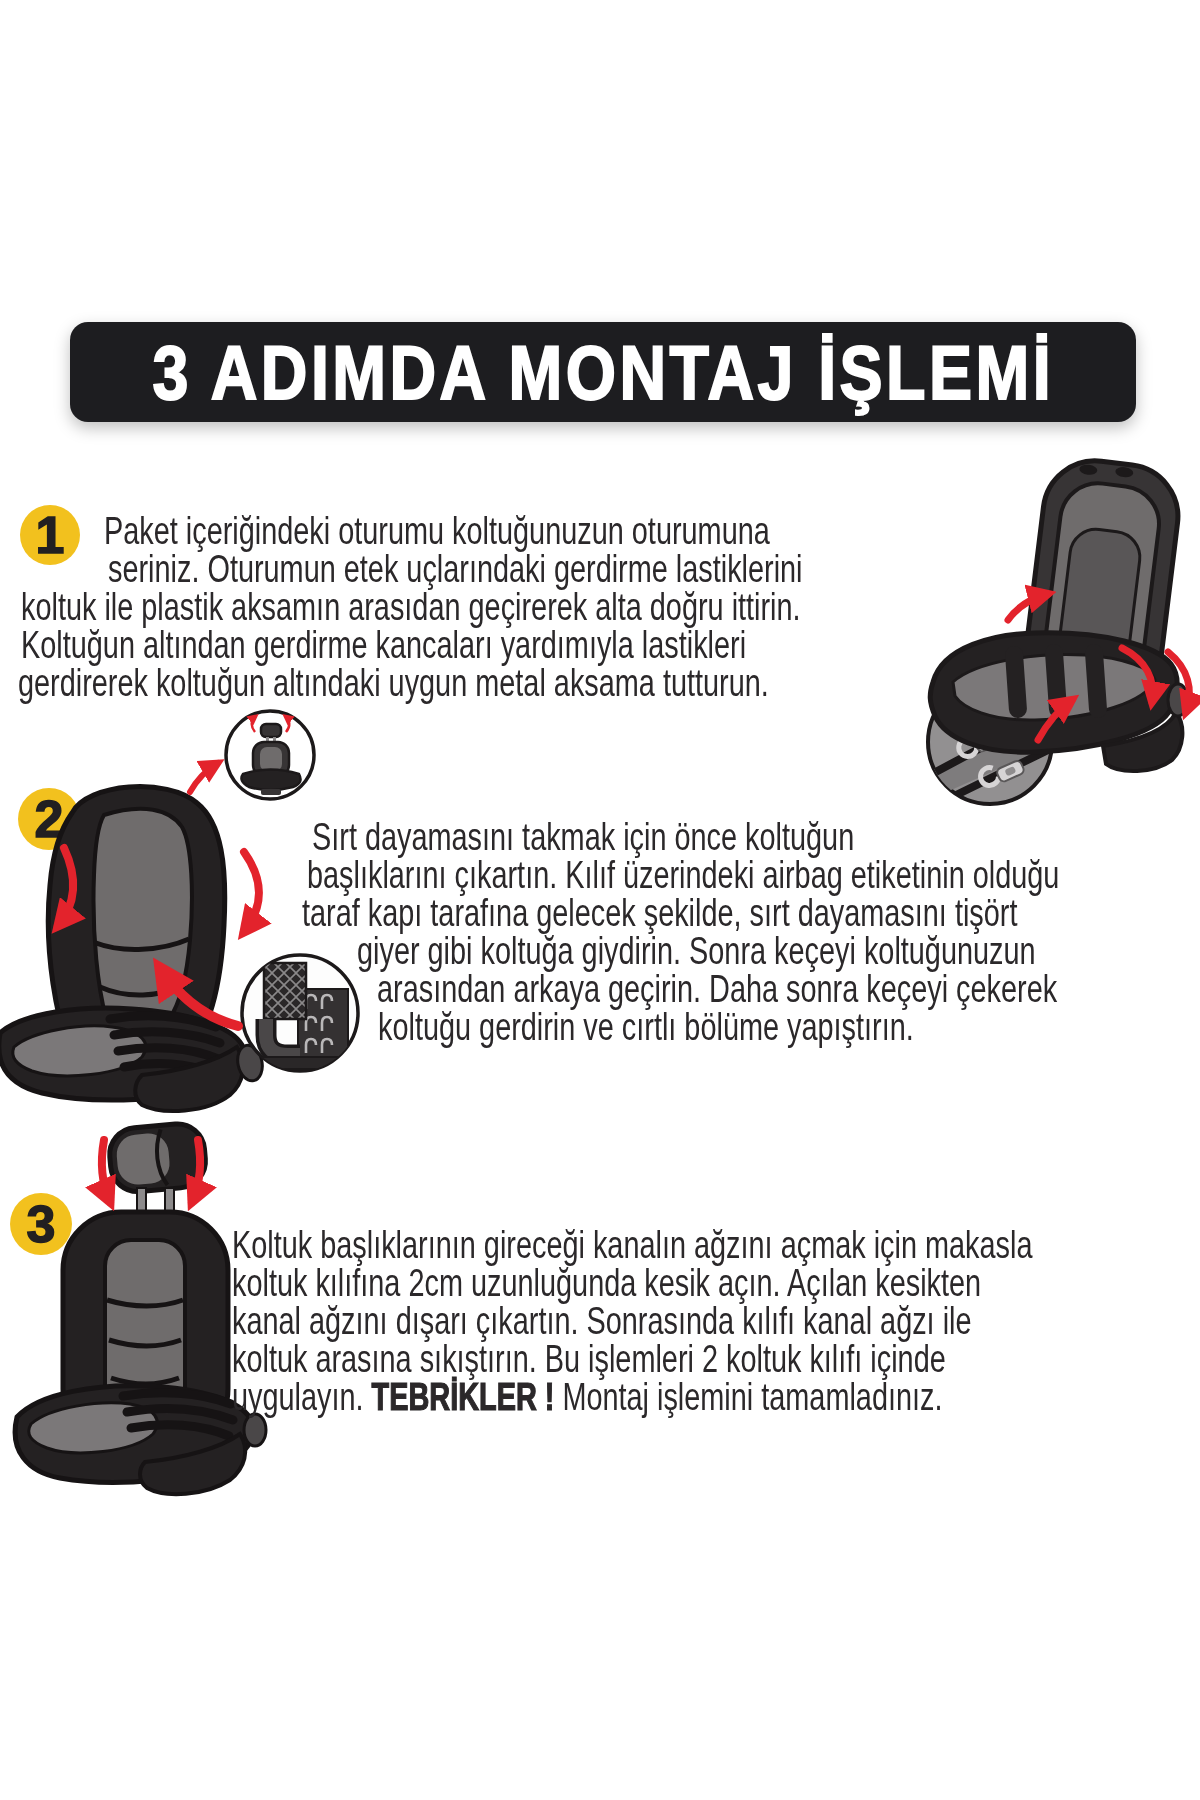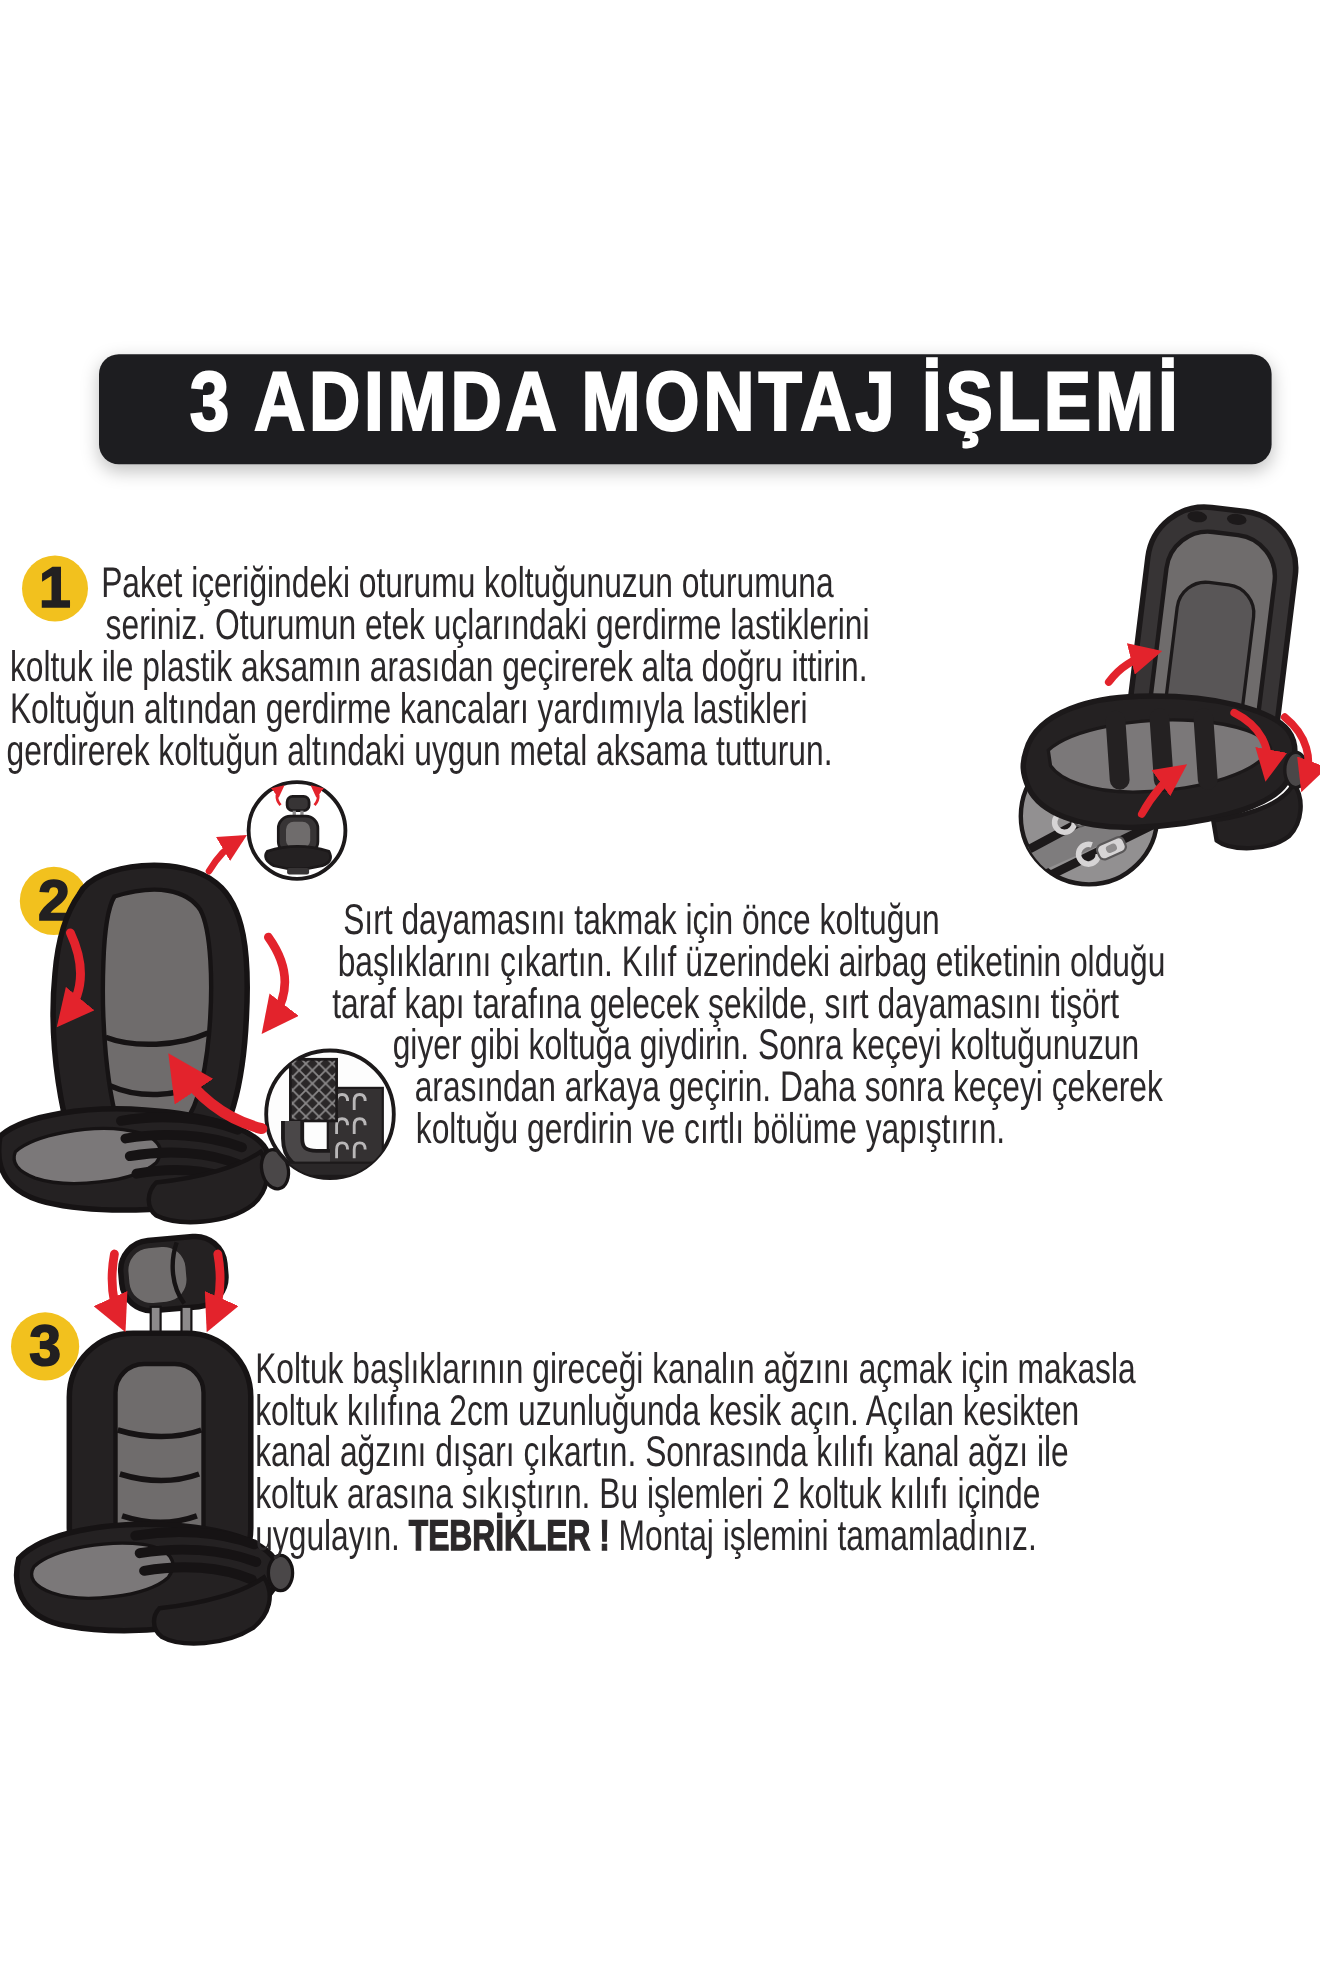--- a/index.html
+++ b/index.html
@@ -4,43 +4,42 @@
 <style>
   html,body{margin:0;padding:0;background:#ffffff;}
   .page{
     position:relative;width:1200px;height:1800px;background:#ffffff;overflow:hidden;
     font-family:"Liberation Sans","DejaVu Sans",sans-serif;
   }
   .abs{position:absolute;}
   
   .banner{
     left:70px;top:322px;width:1066px;height:100px;background:#1d1d20;border-radius:18px;
-    display:flex;align-items:flex-start;justify-content:center;
+    display:flex;align-items:center;justify-content:center;
     box-shadow:0 6px 16px rgba(0,0,0,0.25);
-    margin-left:20px;
   }
   .banner-title{
     color:#ffffff;font-size:76px;font-weight:700;letter-spacing:4px;white-space:nowrap;
     -webkit-text-stroke:2px #ffffff;
     transform:scaleX(0.85);transform-origin:50% 50%;
   }
   
   .badge{
     border-radius:50%;background:#f2c11e;color:#222021;
     display:flex;align-items:center;justify-content:center;
     font-weight:700;font-size:52px;-webkit-text-stroke:1.5px #222021;
   }
   #badge1{left:20px;top:505px;width:60px;height:60px;}
   #badge2{left:18px;top:788px;width:62px;height:62px;}
   #badge3{left:10px;top:1193px;width:62px;height:62px;}
   
   .step-text{color:#2b282a;font-size:39px;line-height:38px;}
   .line{white-space:nowrap;transform:scaleX(0.74);transform-origin:0 50%;}
   .line b{font-weight:700;-webkit-text-stroke:1.2px #2b282a;}
-  #text1{left:4px;top:512px;}
+  #text1{left:16px;top:512px;}
   #text1 .l1{margin-left:88px;}
   #text1 .l2{margin-left:92px;}
   #text1 .l3{margin-left:5px;}
   #text1 .l4{margin-left:5px;}
   #text1 .l5{margin-left:2px;}
   #text2{left:302px;top:818px;}
   #text2 .l1{margin-left:10px;}
   #text2 .l2{margin-left:5px;}
   #text2 .l4{margin-left:55px;}
   #text2 .l5{margin-left:75px;}

